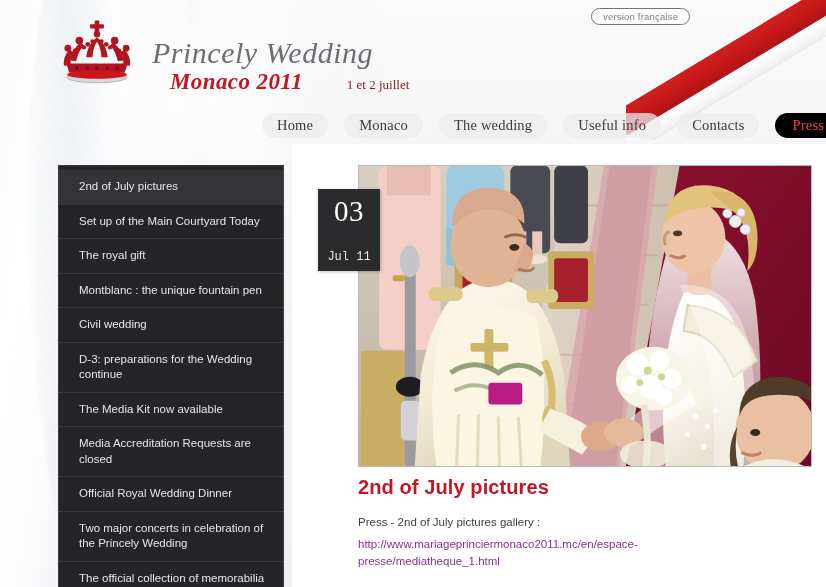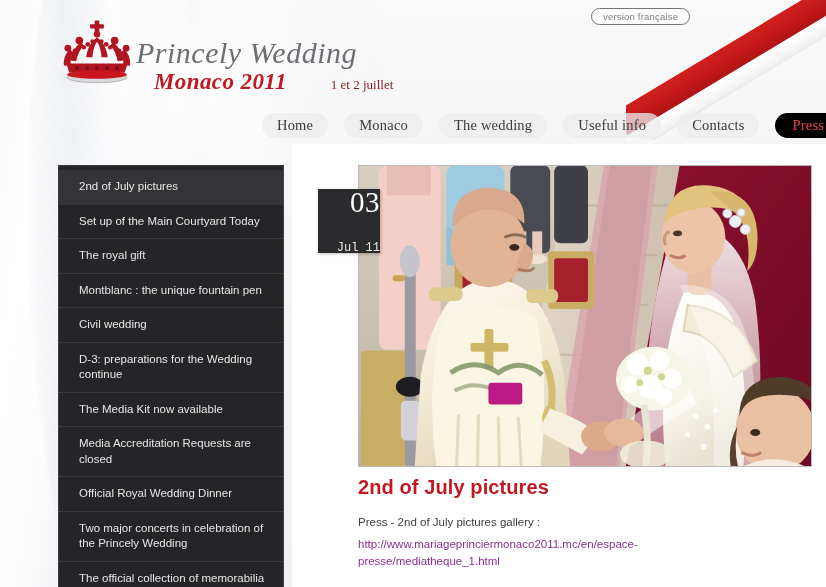--- a/index.html
+++ b/index.html
@@ -111,21 +111,21 @@
   }
 
   
   .logo {
     position: absolute;
     left: 58px; top: 16px;
     display: flex;
     align-items: flex-start;
   }
   .crown { width: 78px; height: 66px; flex: none; margin-top: 3px; }
-  .logo-text { margin-left: 0; padding-top: 22px; }
+  .logo-text { margin-left: 16px; padding-top: 22px; }
   .logo-line1 {
     font-family: "Liberation Serif", serif;
     font-style: italic;
     font-size: 30px;
     color: #6e6e72;
     line-height: 1;
     letter-spacing: 0.5px;
     white-space: nowrap;
   }
   .logo-line2 {
@@ -223,26 +223,26 @@
     border: 1px solid #b9b9bc;
     overflow: hidden;
     background: #8e1330;
   }
   .photo svg { display: block; width: 100%; height: 100%; }
 
   
   .date-badge {
     position: absolute;
     left: 26px; top: 45px;
-    width: 62px; height: 64px;
+    width: 62px; height: 82px;
     background: #2b2b2d;
     color: #ffffff;
     display: flex;
     flex-direction: column;
-    align-items: flex-end;
+    align-items: center;
     justify-content: center;
     z-index: 5;
     box-shadow: 1px 1px 3px rgba(0,0,0,0.25);
   }
   .date-day {
     font-family: "Liberation Serif", serif;
     font-size: 29px;
     line-height: 1;
     letter-spacing: 0.5px;
   }

